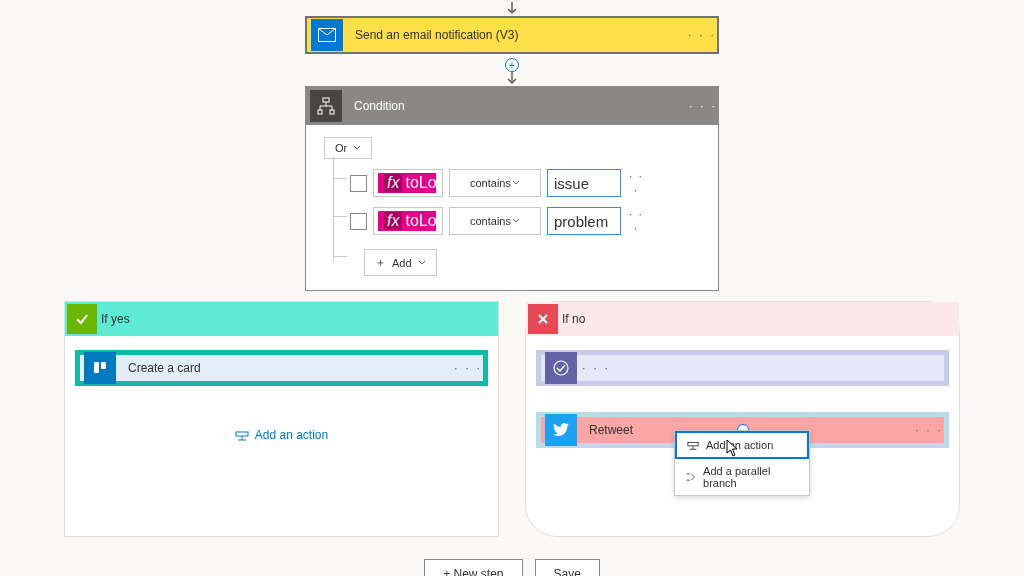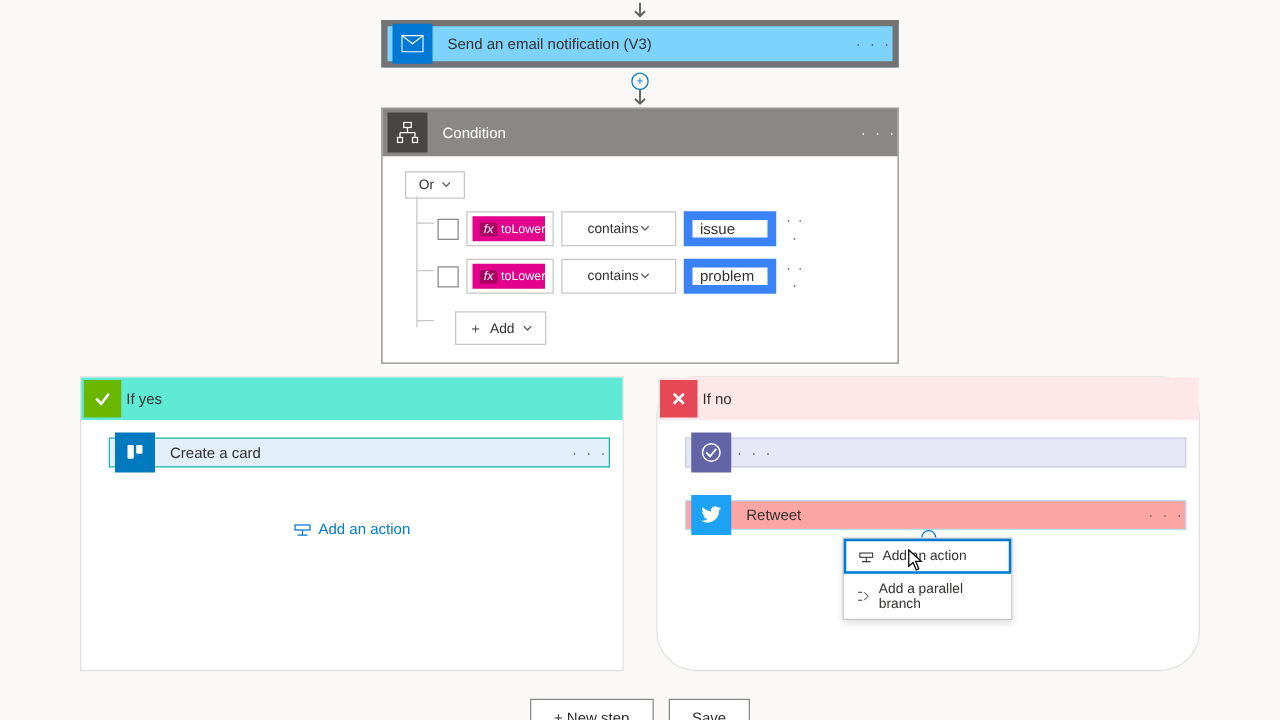--- a/index.html
+++ b/index.html
@@ -8,22 +8,22 @@
 
   .arrow-down { display: flex; justify-content: center; }
   .arrow-down svg { width: 16px; height: 14px; }
 
   
   .flow-card {
     display: flex;
     align-items: center;
     width: 414px;
     height: 38px;
-    border: 5px solid #737373;
-    background: #7dd3fc;
+    border: 2px solid #737373;
+    background: #fde047;
     margin: 0 auto;
   }
   .card-icon { width: 32px; height: 32px; margin: 0 4px; display: flex; align-items: center; justify-content: center; }
   .card-icon.email { background: #0078d4; }
   .card-icon.trello { background: #0079bf; }
   .card-icon.approvals { background: #6264a7; }
   .card-icon.twitter { background: #1da1f2; }
   .card-title { flex: 1; padding-left: 8px; color: #323130; }
   .card-menu { width: 30px; text-align: center; color: #605e5c; letter-spacing: 2px; cursor: pointer; }
 
@@ -79,30 +79,30 @@
     background: #c8c6c4;
   }
   .cond-check {
     width: 17px; height: 17px; border: 1px solid #8a8886; background: #fff;
     margin-left: 12px;
   }
   .tag-wrap {
     display: flex; align-items: center; border: 1px solid #c8c6c4; height: 28px; min-width: 70px;
   }
   .fx-tag {
-    display: inline-flex; align-items: center; height: 20px; background: #e3008c; color: #fff; font-size: 10px;
+    display: inline-flex; align-items: center; height: 20px; background: #e3008c; color: #fff; font-size: 16px;
     padding: 0 6px; margin-left: 4px; max-width: 58px; overflow: hidden;
   }
   .fx-tag .fx { background: #a80061; font-style: italic; padding: 0 3px; border-radius: 2px; margin-right: 3px; }
   .select-op {
     display: flex; align-items: center; justify-content: space-between; border: 1px solid #c8c6c4;
     height: 28px; width: 92px; padding: 0 20px; background: #fff; font-size: 11px;
   }
   .text-val {
-    border: 7px solid #3b82f6; height: 28px; width: 74px; padding: 0 6px; font-size: 12px; background:#fff;
+    border: 1px solid #3b82f6; height: 28px; width: 74px; padding: 0 6px; font-size: 15px; background:#fff;
     display:flex; align-items:center;
   }
   .row-menu { color: #605e5c; letter-spacing: 1px; width: 18px; text-align:center; }
   .add-btn {
     display: inline-flex; align-items: center; gap: 6px; border: 1px solid #c8c6c4;
     padding: 5px 10px; margin: 14px 0 0 26px; font-size: 11px; background: #fff;
   }
 
   
   .branch-area {
@@ -121,22 +121,22 @@
   }
   .branch.yes .branch-header { background: #5eead4; }
   .branch.no .branch-header { background: #fde7e9; }
   .br-icon {
     width: 30px; height: 30px; margin: 0 4px 0 2px; display:flex; align-items:center; justify-content:center;
   }
   .branch.yes .br-icon { background: #6bb700; }
   .branch.no .br-icon { background: #e74856; }
   .branch-body { padding: 14px 10px 14px 10px; position: relative; min-height: 150px; }
   .action-card {
-    display: flex; align-items: center; height: 24px; border: 1px solid #14b8a6;
-    background: #e8f1fb; margin-bottom: 18px; margin-left: 12px;
+    display: flex; align-items: center; height: 36px; border: 5px solid #14b8a6;
+    background: #e8f1fb; margin-bottom: 18px;
   }
   .action-card.approval { background: #e6e7f7; border-color:#c9cbe8; }
   .action-card.trello { background: #e2eef8; }
   .action-card.twitter { background: #fca5a5; border-color:#b9dceb; }
   .add-action-link {
     display: flex; align-items: center; justify-content: center; gap: 6px; color: #0078d4;
     font-size: 12px; cursor: pointer;
   }
   .connector-dot {
     width: 12px; height: 12px; border-radius: 50%; border: 1px solid #0078d4; background: #fff;

